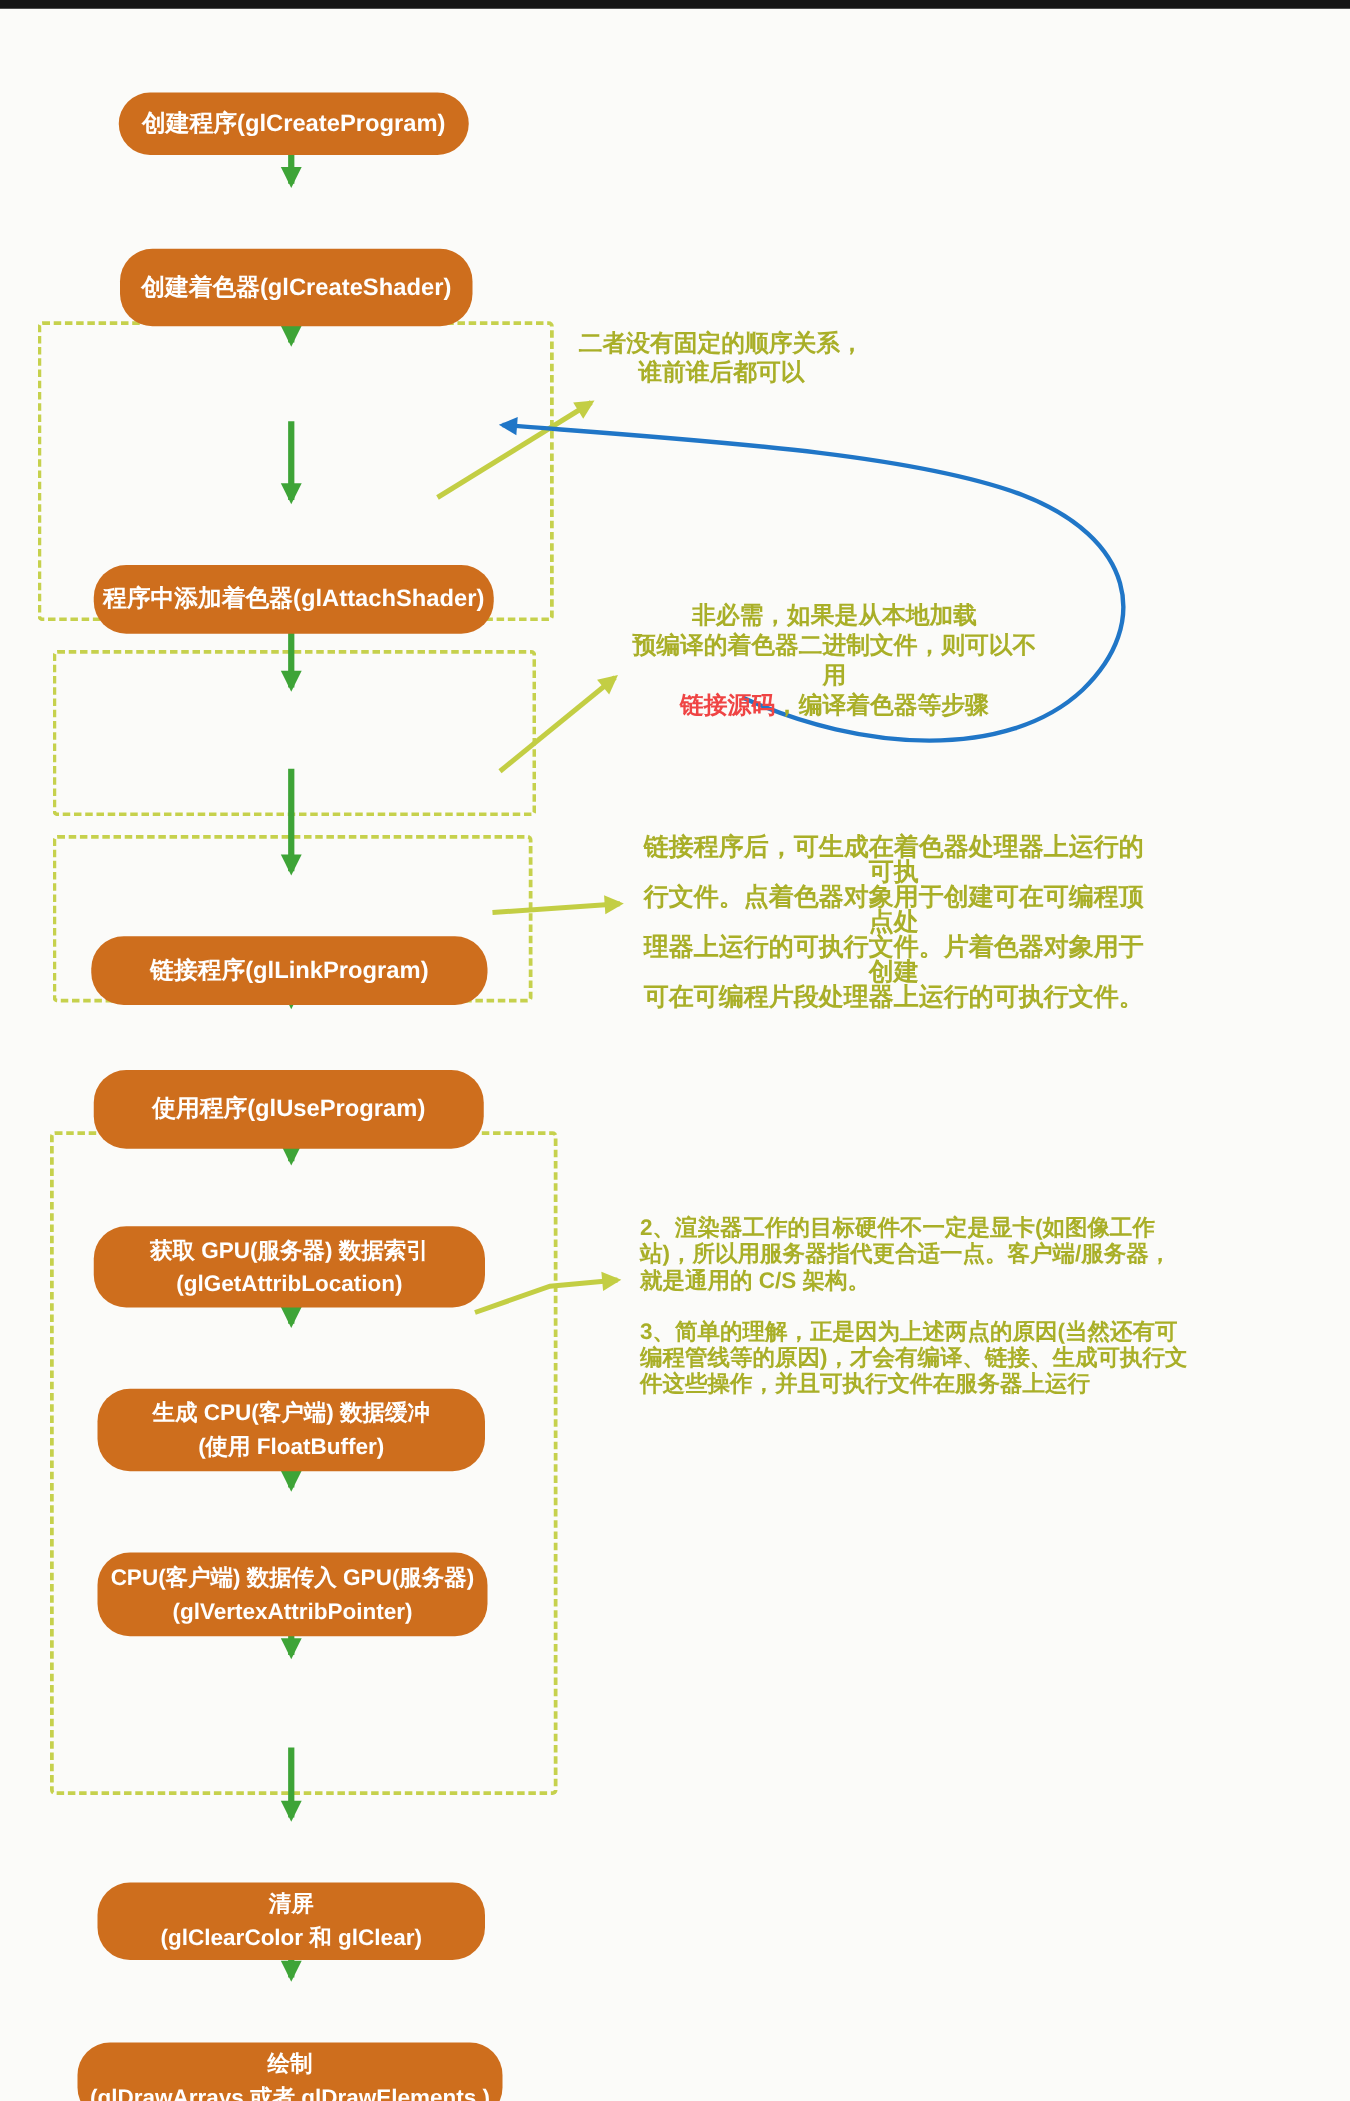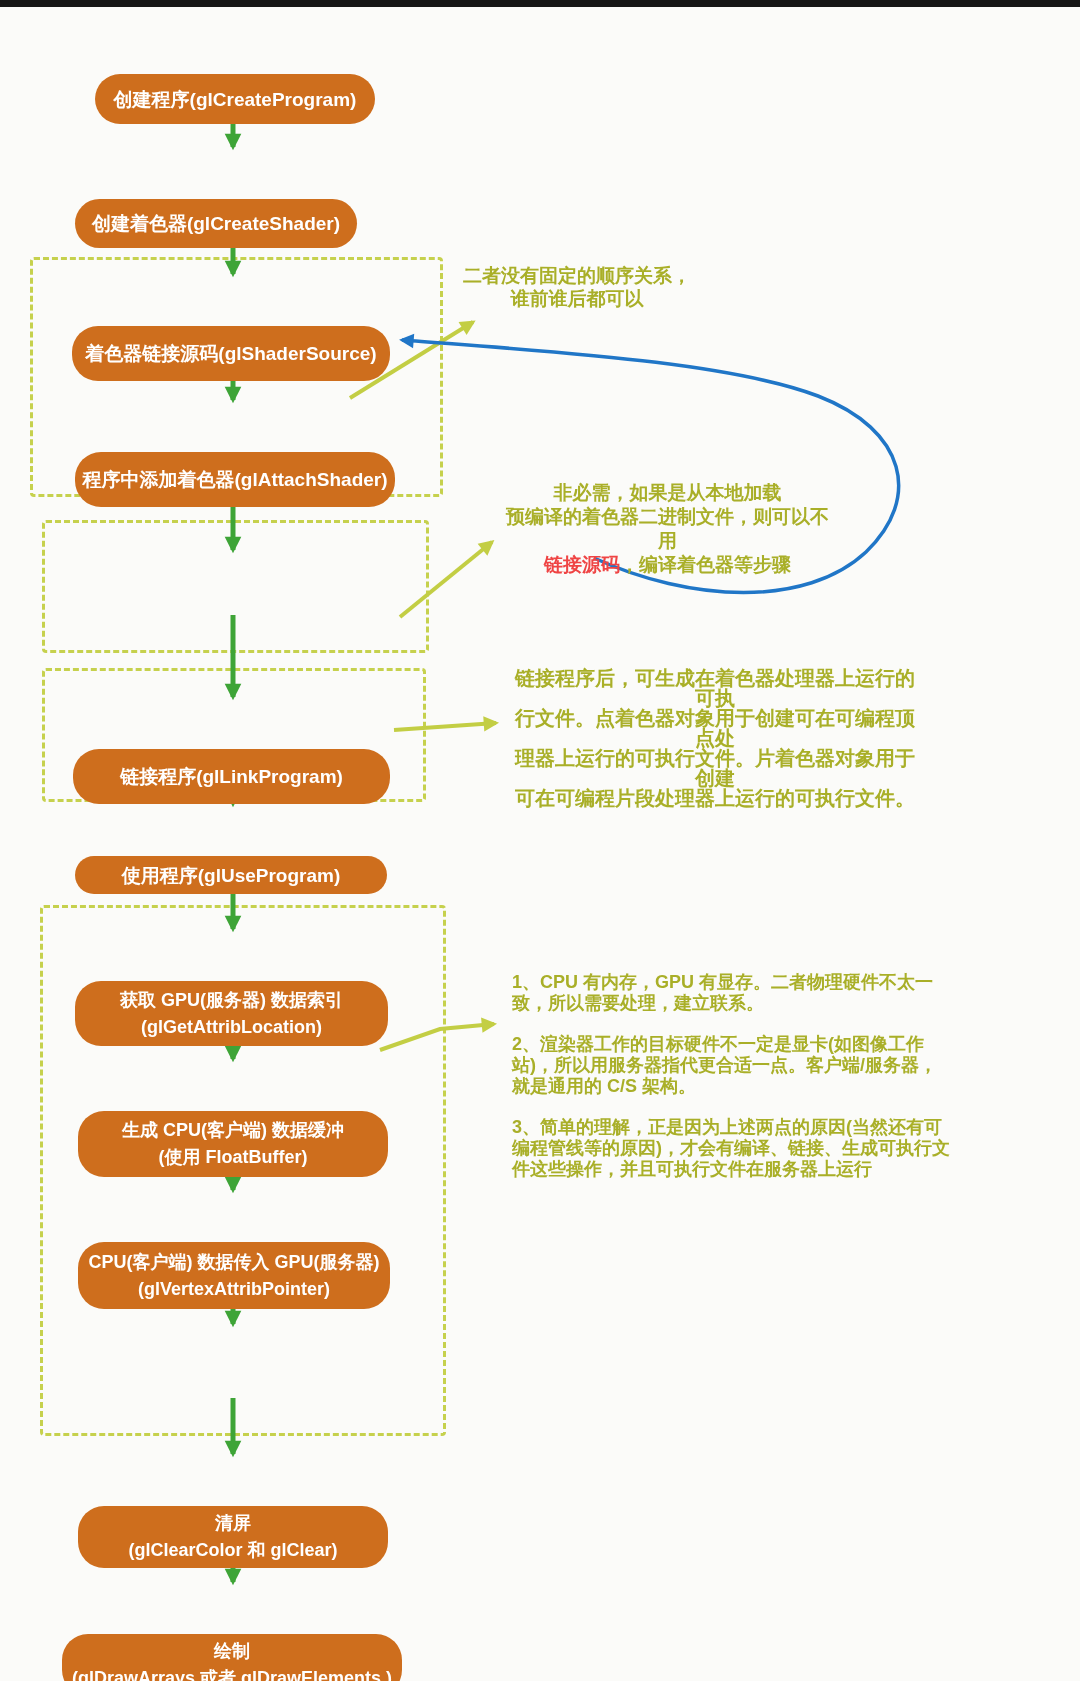--- a/index.html
+++ b/index.html
@@ -72,33 +72,30 @@
       <line x1="394" y1="730" x2="496" y2="723" marker-end="url(#myellow)"></line>
       <polyline points="380,1050 440,1029 494,1024" marker-end="url(#myellow)"></polyline>
     </g>
 
     <path d="M 594 558 C 690 602, 806 608, 866 552 C 922 498, 906 430, 818 396 C 728 362, 556 352, 402 340" stroke="#2076c7" stroke-width="3.5" fill="none" marker-end="url(#mblue)"></path>
   </svg>
 
   <div class="node" style="left:95px;top:30px;width:280px;height:50px">
     <span>创建程序(glCreateProgram)</span>
   </div>
-  <div class="node" style="left:75px;top:155px;width:282px;height:49px">
+  <div class="node" style="left:96px;top:155px;width:282px;height:62px">
     <span>创建着色器(glCreateShader)</span>
-  </div>
-  <div class="node" style="left:72px;top:282px;width:318px;height:55px">
-    <span>着色器链接源码(glShaderSource)</span>
   </div>
   <div class="node" style="left:75px;top:408px;width:320px;height:55px">
     <span>程序中添加着色器(glAttachShader)</span>
   </div>
   <div class="node" style="left:73px;top:705px;width:317px;height:55px">
     <span>链接程序(glLinkProgram)</span>
   </div>
-  <div class="node" style="left:75px;top:812px;width:312px;height:38px">
+  <div class="node" style="left:75px;top:812px;width:312px;height:63px">
     <span>使用程序(glUseProgram)</span>
   </div>
   <div class="node small" style="left:75px;top:937px;width:313px;height:65px">
     <span>获取 GPU(服务器) 数据索引</span>
     <span>(glGetAttribLocation)</span>
   </div>
   <div class="node small" style="left:78px;top:1067px;width:310px;height:66px">
     <span>生成 CPU(客户端) 数据缓冲</span>
     <span>(使用 FloatBuffer)</span>
   </div>
@@ -129,17 +126,16 @@
   </div>
 
   <div class="ann center ann-link" style="left:515px;top:668px;width:400px">
     <div>链接程序后，可生成在着色器处理器上运行的可执</div>
     <div>行文件。点着色器对象用于创建可在可编程顶点处</div>
     <div>理器上运行的可执行文件。片着色器对象用于创建</div>
     <div>可在可编程片段处理器上运行的可执行文件。</div>
   </div>
 
   <div class="ann ann-notes" style="left:512px;top:972px;width:440px">
-    <p>1、CPU 有内存，GPU 有显存。二者物理硬件不太一致，所以需要处理，建立联系。</p>
     <p>2、渲染器工作的目标硬件不一定是显卡(如图像工作站)，所以用服务器指代更合适一点。客户端/服务器，就是通用的 C/S 架构。</p>
     <p>3、简单的理解，正是因为上述两点的原因(当然还有可编程管线等的原因)，才会有编译、链接、生成可执行文件这些操作，并且可执行文件在服务器上运行</p>
   </div>
 </div>
 
 </body></html>

